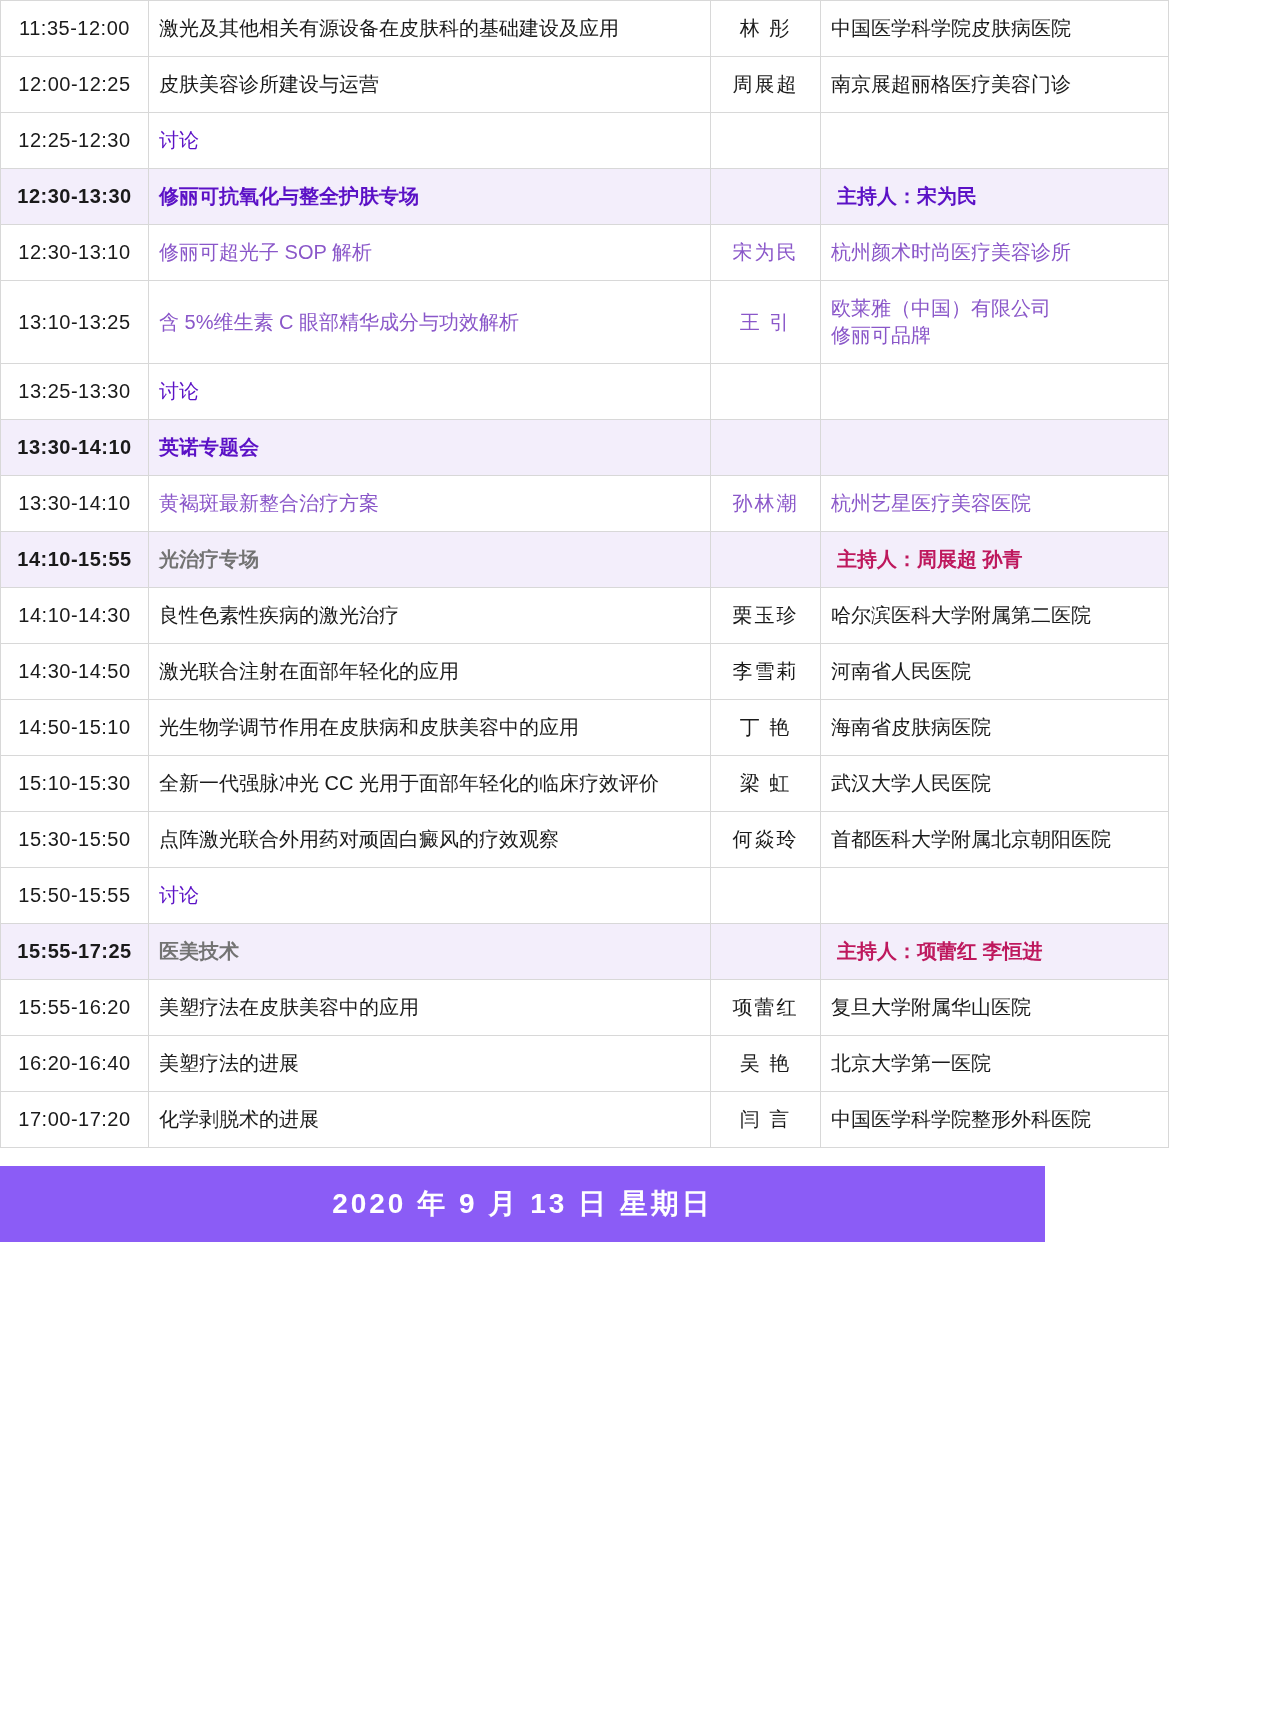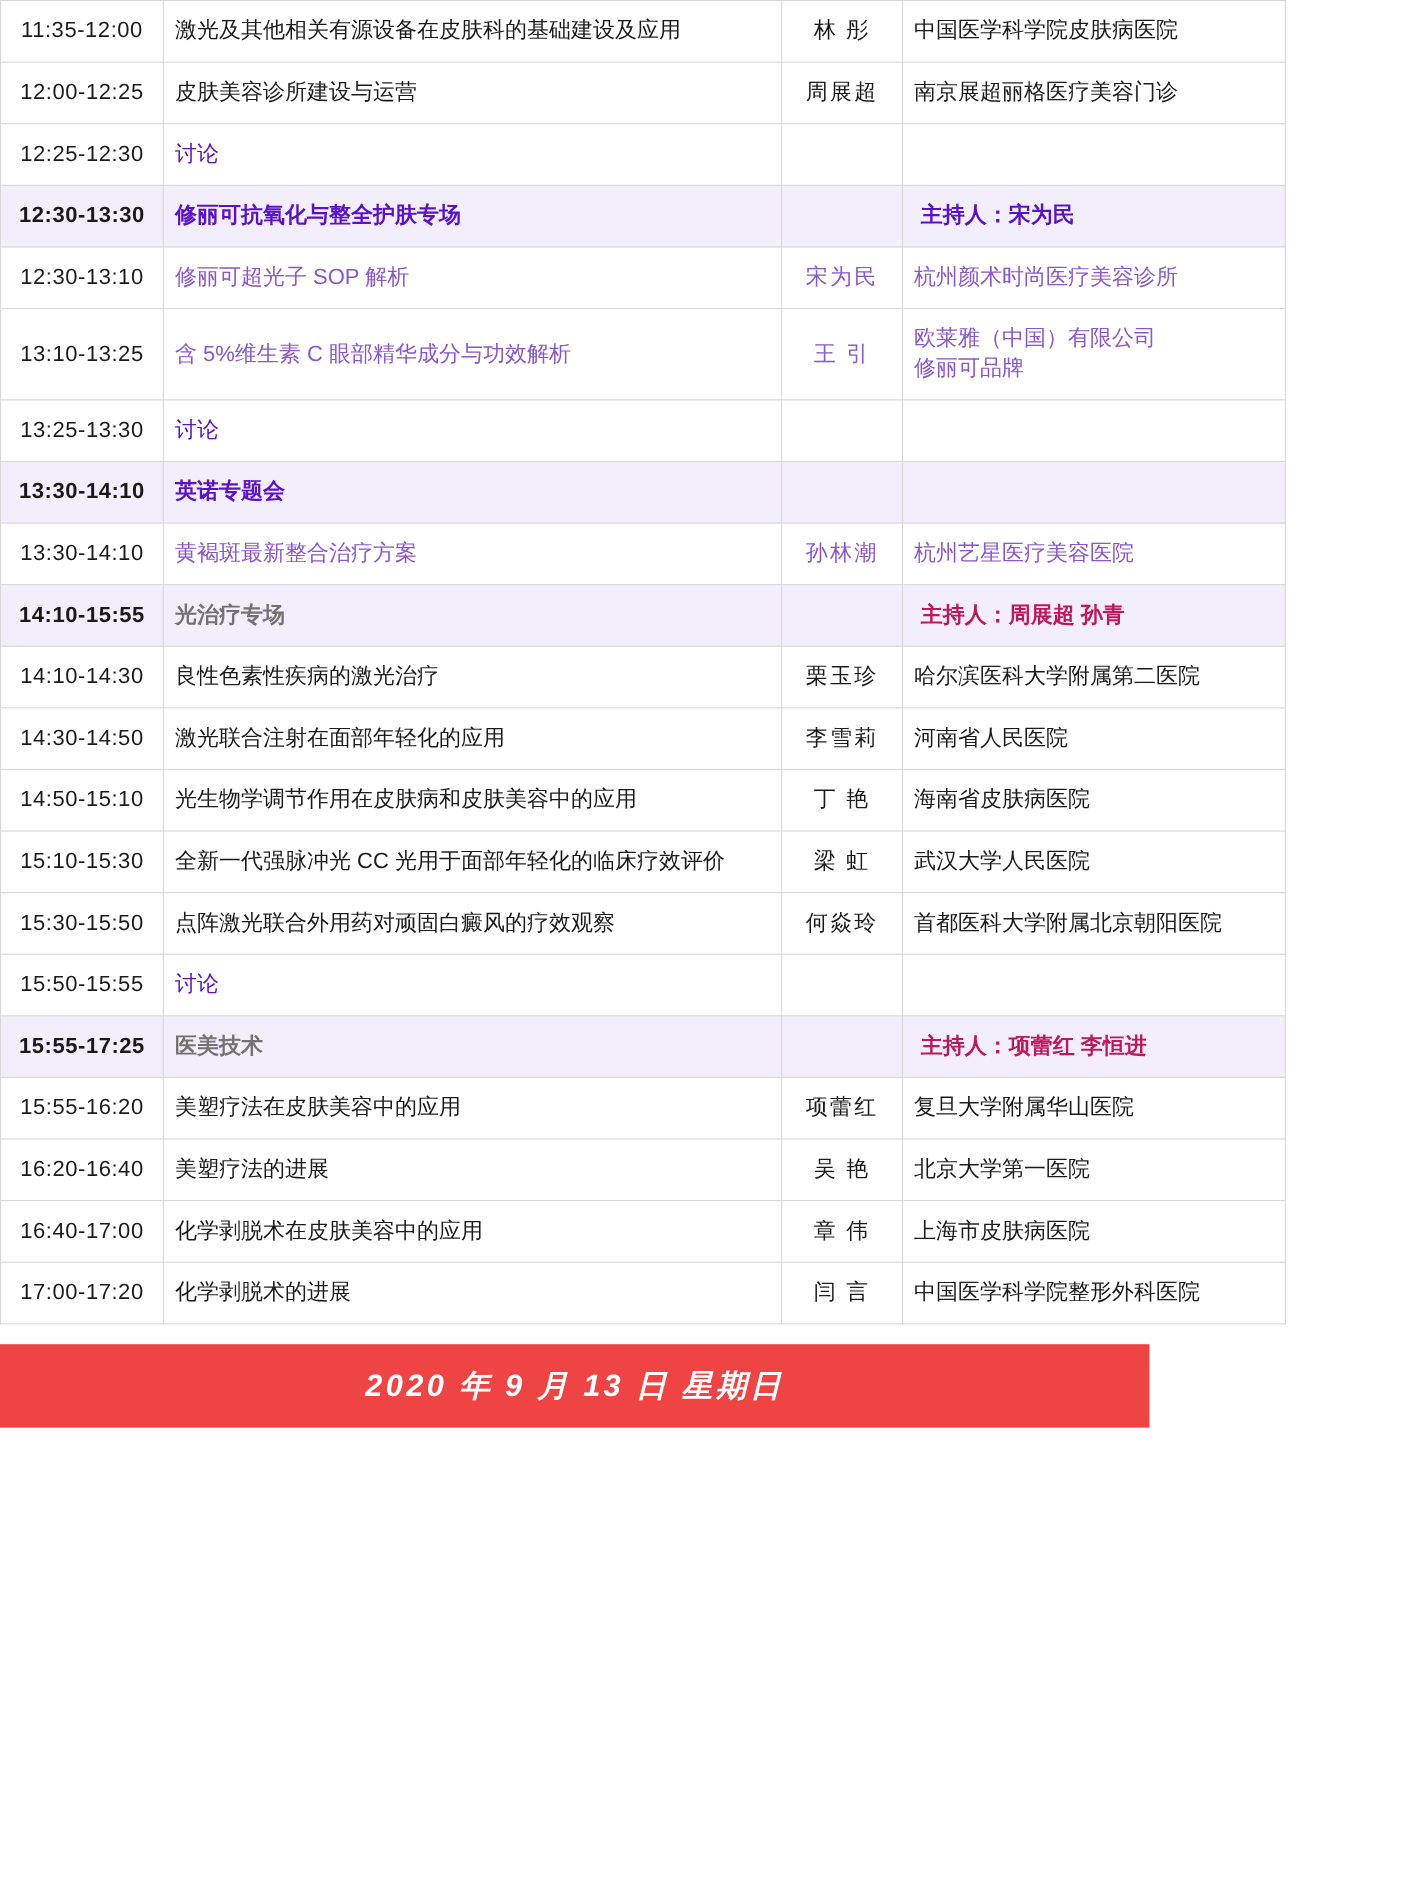--- a/index.html
+++ b/index.html
@@ -84,28 +84,27 @@
     color: #7a3fc4;
     padding-left: 18px;
   }
   td.discussion.strong { color: #5b11c6; margin-top: 44px; }
 
   .org-two-line { line-height: 1.45; }
 
   
   .date-banner {
     margin-top: 18px;
-    background: #ef4444;
+    background: #8b5cf6;
     color: #ffffff;
     text-align: center;
     font-size: 28px;
     font-weight: bold;
     letter-spacing: 3px;
     padding: 19px 0 19px 0;
-    font-style: italic;
   }
   .venue-banner {
     background: #efe6fb;
     color: #5b11c6;
     text-align: center;
     font-size: 24px;
     font-weight: bold;
     letter-spacing: 2px;
     padding: 18px 0 20px 0;
   }
@@ -251,26 +250,20 @@
         <td class="org">复旦大学附属华山医院</td>
       </tr>
 
       <tr class="talk">
         <td class="time">16:20-16:40</td>
         <td class="title">美塑疗法的进展</td>
         <td class="person">吴  艳</td>
         <td class="org">北京大学第一医院</td>
       </tr>
 
-      <tr class="talk">
-        <td class="time">16:40-17:00</td>
-        <td class="title">化学剥脱术在皮肤美容中的应用</td>
-        <td class="person">章  伟</td>
-        <td class="org">上海市皮肤病医院</td>
-      </tr>
 
       <tr class="talk">
         <td class="time">17:00-17:20</td>
         <td class="title">化学剥脱术的进展</td>
         <td class="person">闫  言</td>
         <td class="org">中国医学科学院整形外科医院</td>
       </tr>
 
 
     </tbody>

